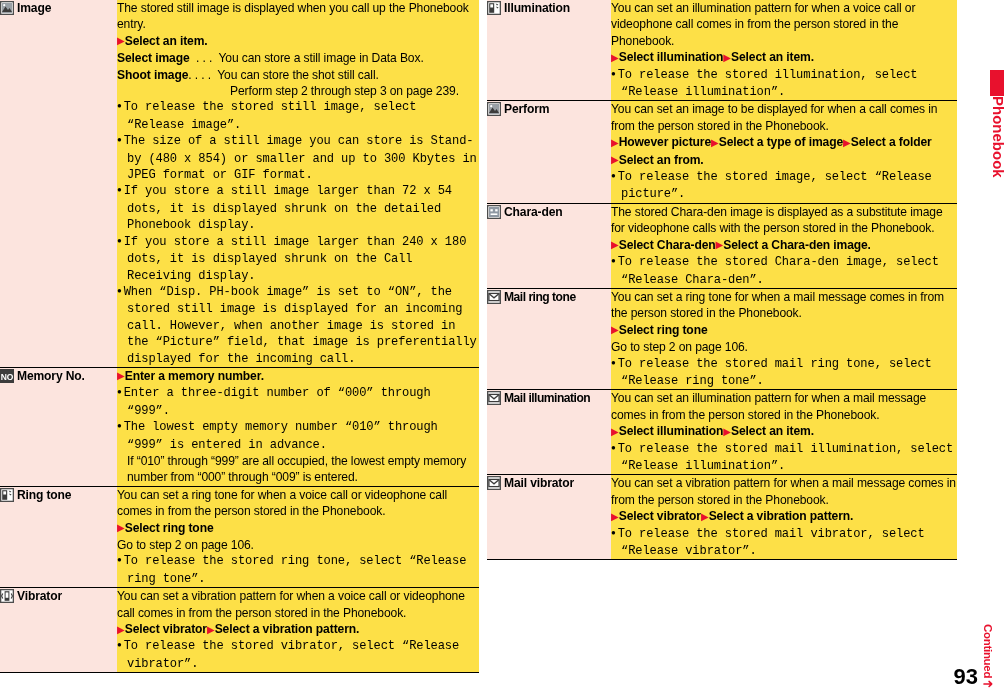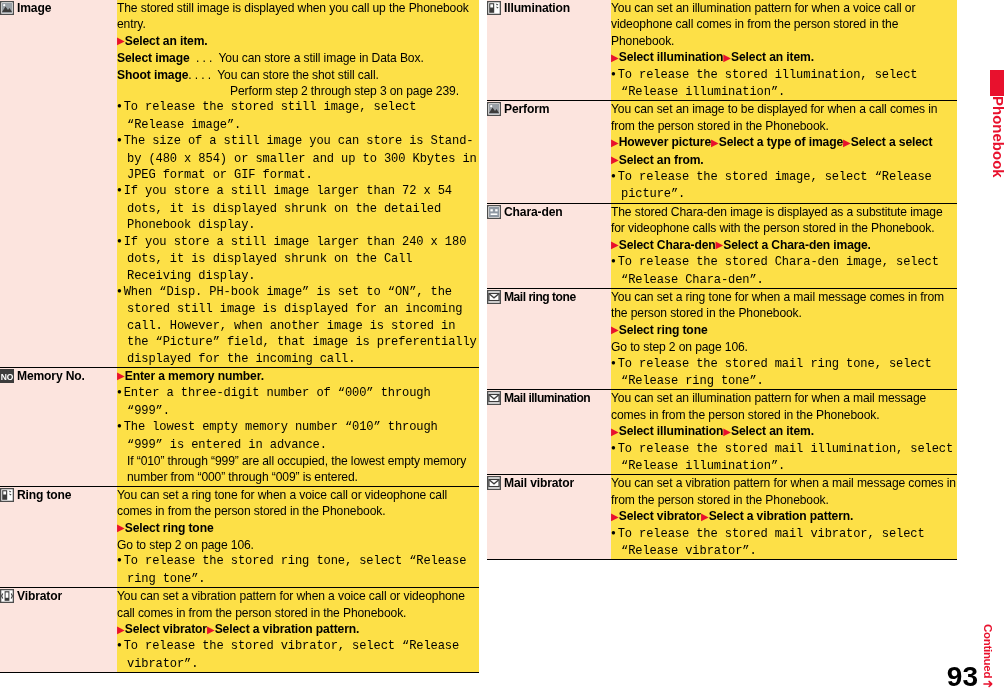--- a/index.html
+++ b/index.html
@@ -144,21 +144,21 @@
   
   .footer {
     position: absolute;
     right: 10px;
     bottom: 8px;
     display: flex;
     align-items: flex-end;
     gap: 4px;
   }
   .page-num {
-    font-size: 28px;
+    font-size: 22px;
     font-weight: bold;
     line-height: 24px;
   }
   .continued {
     display: flex;
     flex-direction: column;
     align-items: center;
     color: #e8112d;
   }
   .continued-text {
@@ -320,21 +320,21 @@
                     <path d="M2 11 L5.5 5.5 L8 9 L9.5 7 L12 11 Z" fill="#3c3c3c"></path>
                     <circle cx="4.2" cy="4.2" r="1.1" fill="#ffffff"></circle>
                   </svg>
                 </span>
                 <span class="lbl-text">Perform</span>
               </div>
             </td>
             <td class="desc-cell">
               <div class="desc">
                 <p>You can set an image to be displayed for when a call comes in from the person stored in the Phonebook.</p>
-                <p><span class="arrow">▶</span><span class="b">However picture</span><span class="arrow">▶</span><span class="b">Select a type of image</span><span class="arrow">▶</span><span class="b">Select a select</span></p>
+                <p><span class="arrow">▶</span><span class="b">However picture</span><span class="arrow">▶</span><span class="b">Select a type of image</span><span class="arrow">▶</span><span class="b">Select a folder</span></p>
                 <p><span class="arrow">▶</span><span class="b">Select an from.</span></p>
                 <p class="bullet-line"><span class="bul">●</span>To release the stored image, select “Release picture”.</p>
               </div>
             </td>
           </tr>
           <tr>
             <td class="lbl-cell">
               <div class="lbl">
                 <span class="ico">
                   <svg width="14" height="14" viewBox="0 0 14 14">

